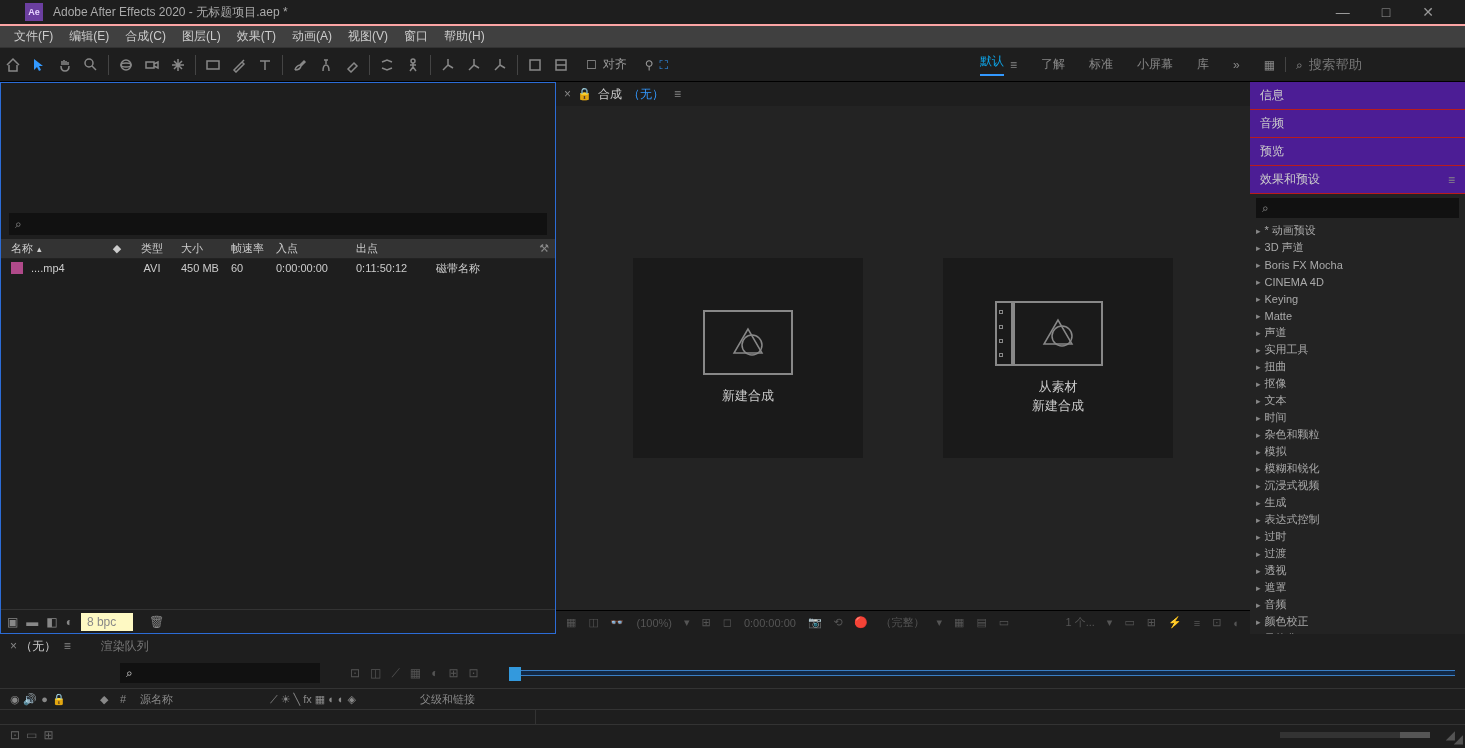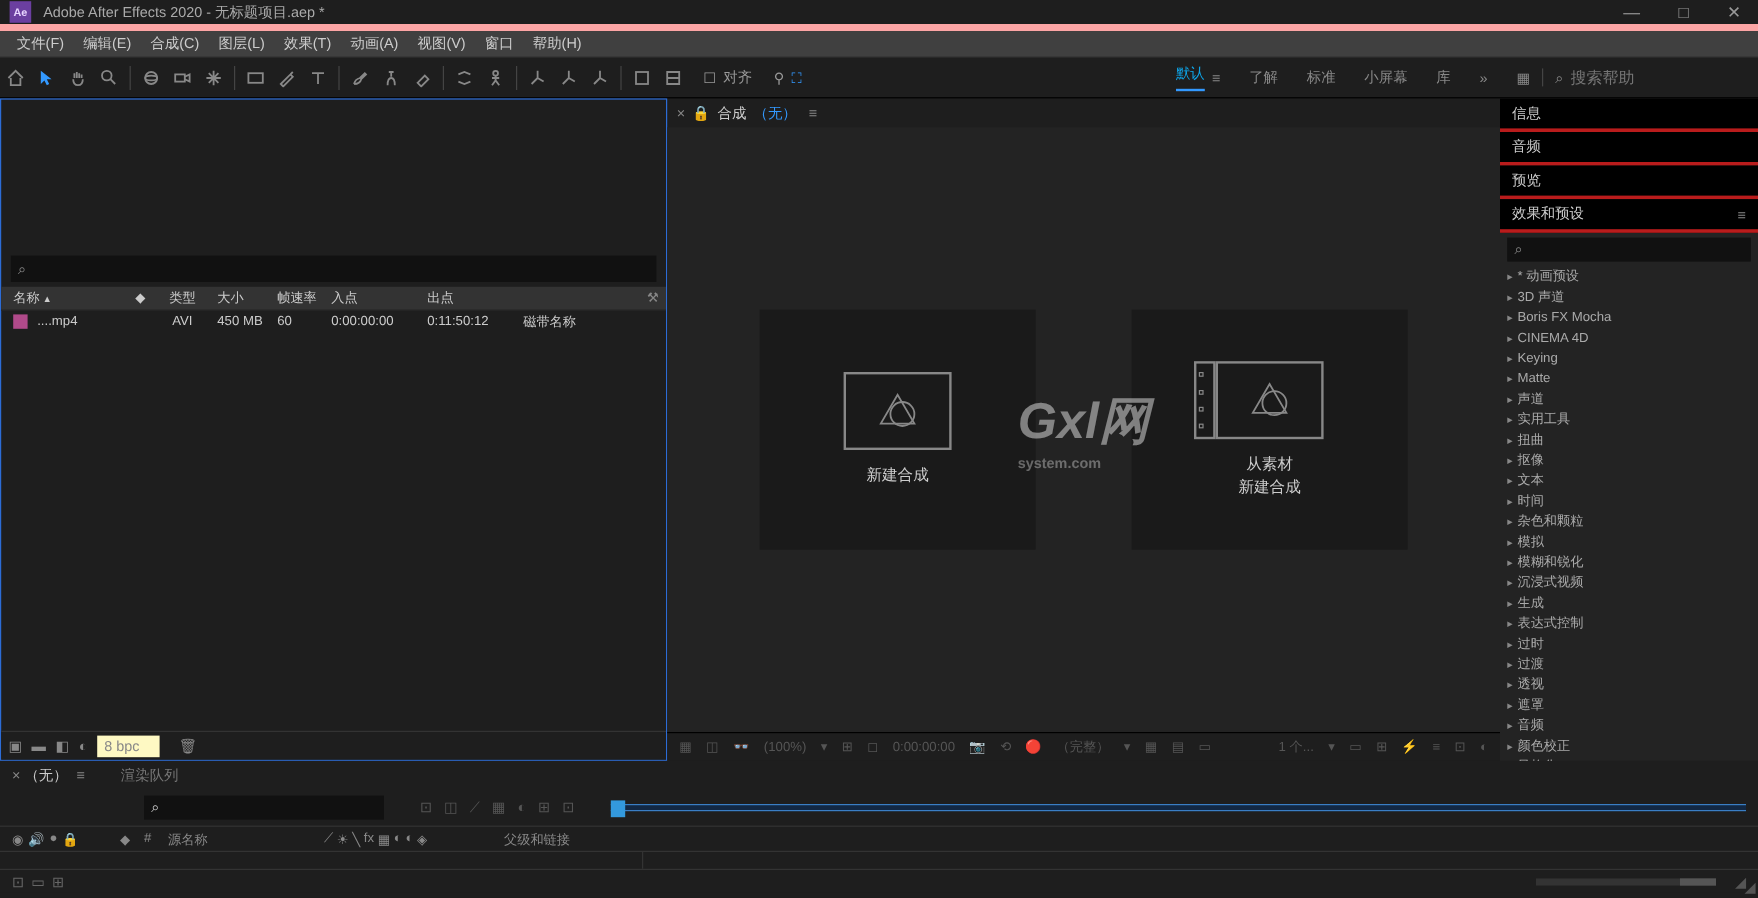--- a/index.html
+++ b/index.html
@@ -1,19 +1,19 @@
 <!DOCTYPE html>
 <html><head>
 <meta charset="utf-8">
 <style>
 * { margin: 0; padding: 0; box-sizing: border-box; font-family: "Microsoft YaHei", Arial, sans-serif; }
 body { background: #1e1e1e; color: #ccc; overflow: hidden; width: 1465px; height: 748px; font-size: 12px; }
 
 
-.title-bar { height: 26px; background: #1e1e1e; display: flex; align-items: center; padding: 0 8px; border-bottom: 6px solid #fca5a5; }
+.title-bar { height: 26px; background: #1e1e1e; display: flex; align-items: center; padding: 0 25px; border-bottom: 2px solid #fca5a5; }
 .ae-icon { width: 18px; height: 18px; background: #6b3fa0; display: flex; align-items: center; justify-content: center; margin-right: 10px; font-size: 9px; font-weight: bold; color: #e8d5ff; }
 .title-text { color: #aaa; font-size: 12px; flex: 1; }
 .win-controls { display: flex; gap: 20px; color: #999; font-size: 14px; }
 .win-btn { cursor: pointer; padding: 2px 6px; }
 
 
 .menu-bar { height: 22px; background: #404040; display: flex; align-items: center; padding: 0 6px; border-bottom: 1px solid #333; }
 .menu-item { padding: 2px 8px; color: #ccc; cursor: pointer; font-size: 12px; }
 
 
@@ -70,21 +70,21 @@
 .comp-card-icon svg { stroke:#888; fill:none; stroke-width:1.5;}
 .film-strip { width:18px; height:65px; border:2px solid #888; position:absolute; left:-20px; display:flex; flex-direction:column; justify-content:space-around; padding:2px;}
 .film-hole { width:4px; height:4px; border:1px solid #888;}
 .comp-card-text { text-align: center; line-height: 1.4; font-size: 13px; }
 .comp-footer { height: 24px; display: flex; align-items: center; padding: 0 10px; gap: 12px; color: #555; font-size: 11px; border-top: 1px solid #000; background:#1e1e1e;}
 
 .watermark { position: absolute; color: rgba(230,230,230,0.5); font-size: 42px; font-weight: bold; pointer-events: none; font-style:italic;}
 .watermark .sub { font-size: 12px; display:block; color: rgba(200,200,200,0.45); font-style:normal;}
 
 
-.r-panel-header { height: 28px; display: flex; align-items: center; padding: 0 10px; color: #ccc; background: #000000; border-bottom: 3px solid #b91c1c; cursor:pointer; }
+.r-panel-header { height: 28px; display: flex; align-items: center; padding: 0 10px; color: #ccc; background: #4c1d95; border-bottom: 1px solid #b91c1c; cursor:pointer; }
 .effects-search { height: 20px; background: #111; margin: 4px 6px; display: flex; align-items: center; padding: 0 6px; color: #888;}
 .effects-list { flex: 1; overflow: auto; }
 .effect-cat { height: 17px; display: flex; align-items: center; padding: 0 6px; color: #aaa; font-size: 11px; font-family: "Microsoft YaHei", monospace; cursor:pointer;}
 .effect-cat .caret { margin-right: 4px; color: #888; font-size:9px;}
 
 
 .bottom { height: 110px; background: #1e1e1e; display: flex; flex-direction: column; }
 .timeline-tabs { height: 24px; display: flex; align-items: center; padding: 0 10px; gap: 30px; }
 .timeline-tab { color: #ccc; }
 .timeline-mid { height: 30px; display: flex; align-items:center; padding: 0 10px;}
@@ -324,24 +324,20 @@
 
   <div class="mid-col">
     <div class="comp-header">
       <span style="color:#888;">×</span>
       <span class="lock">🔒</span>
       <span>合成</span>
       <span class="comp-link">（无）</span>
       <span class="panel-menu">≡</span>
     </div>
     <div class="comp-body">
-      <div class="watermark">
-        <span>Gxl网</span>
-        <span class="sub">system.com</span>
-      </div>
       <div class="comp-card">
         <div class="comp-card-icon">
           <svg width="40" height="40">
               <path d="M20 6 L6 30 L34 30 Z"></path>
               <circle cx="24" cy="22" r="10"></circle>
             </svg>
         </div>
         <div class="comp-card-text">新建合成</div>
       </div>
       <div class="comp-card">

